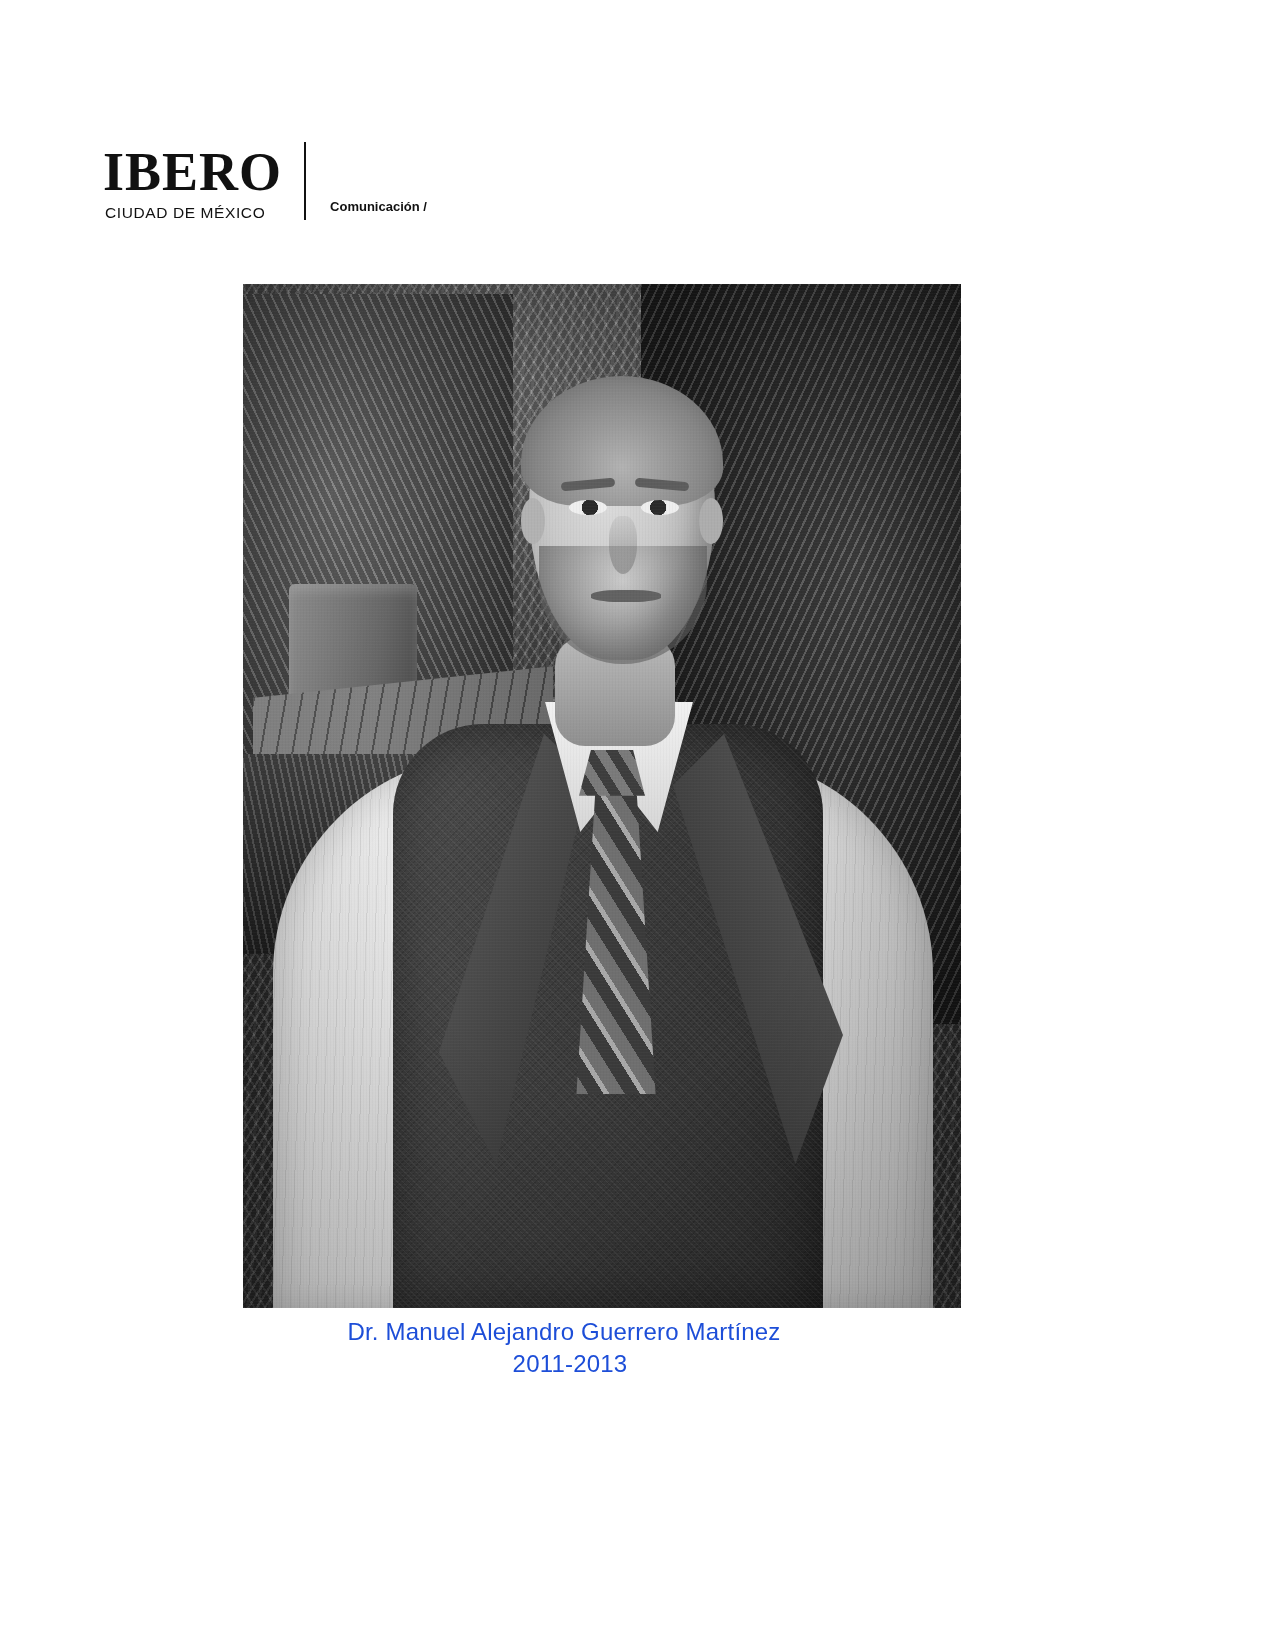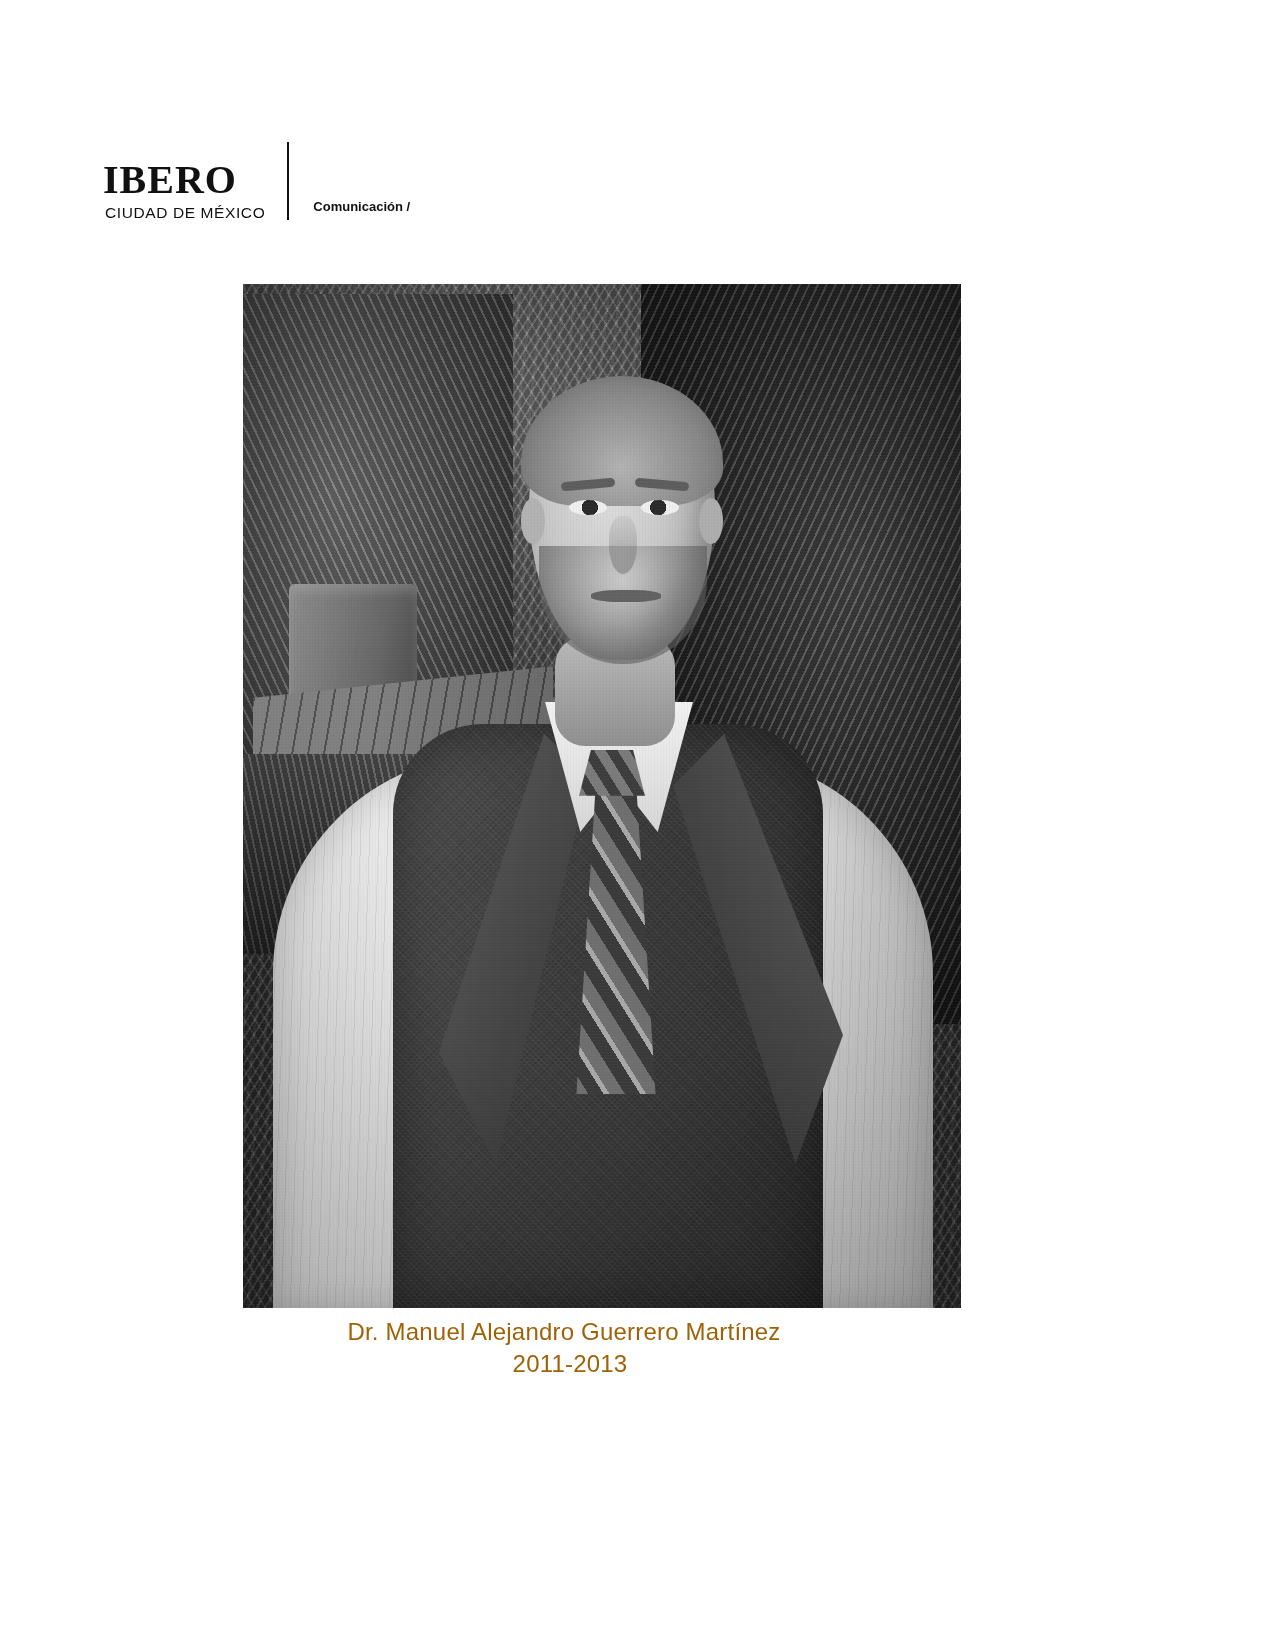--- a/index.html
+++ b/index.html
@@ -26,21 +26,21 @@
   }
   .brand {
     display: flex;
     flex-direction: column;
     align-items: flex-start;
     line-height: 1;
   }
   .brand-main {
     font-family: "Liberation Serif", serif;
     font-weight: 700;
-    font-size: 40px;
+    font-size: 54px;
     letter-spacing: 1px;
     color: #111111;
     line-height: 0.95;
   }
   .brand-sub {
     font-family: "Liberation Sans", sans-serif;
     font-size: 15.5px;
     letter-spacing: 0.6px;
     color: #111111;
     margin-top: 6px;
@@ -258,21 +258,21 @@
   }
 
   
   .caption {
     position: absolute;
     left: 0;
     top: 1316px;
     width: 1128px;
     text-align: center;
     font-family: "Liberation Sans", sans-serif;
-    color: #a16207;
+    color: #1d4ed8;
   }
   .caption-name {
     font-size: 24px;
     font-weight: 400;
     letter-spacing: 0.2px;
     line-height: 1.35;
   }
   .caption-years {
     font-size: 24px;
     font-weight: 400;

